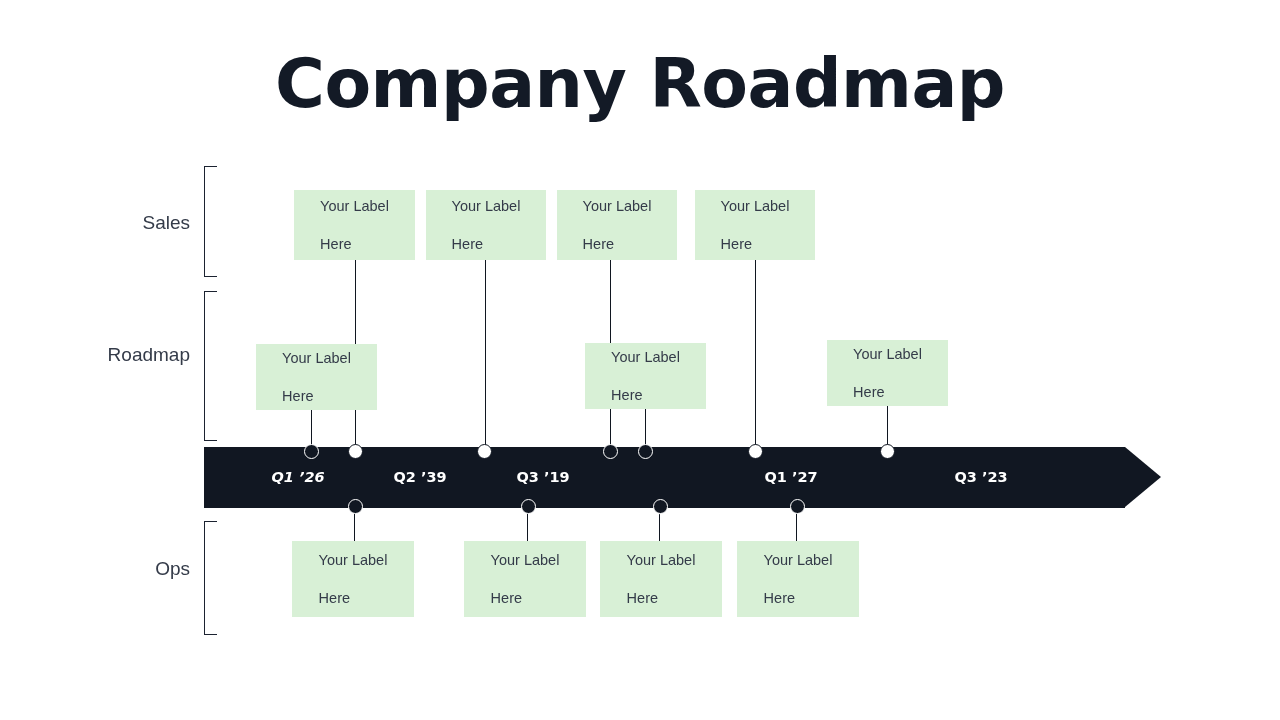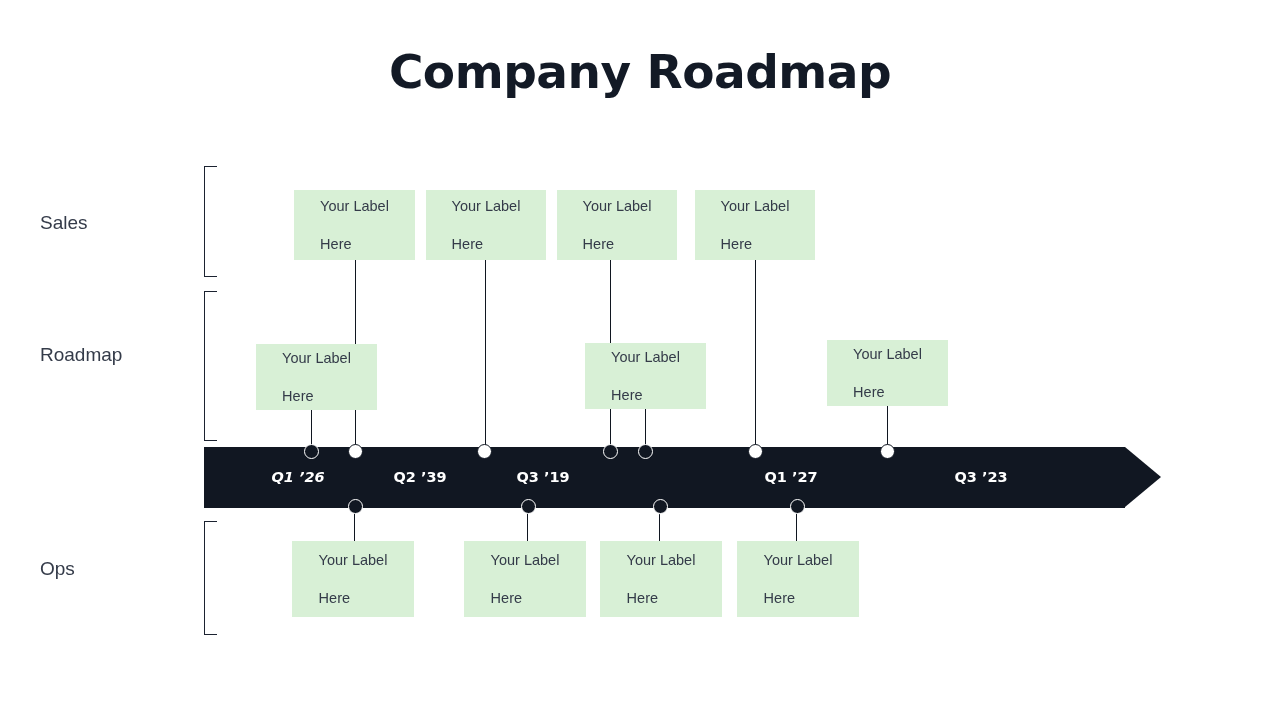--- a/index.html
+++ b/index.html
@@ -22,34 +22,34 @@
     background: #ffffff;
   }
 
   
   #page-title {
     position: absolute;
     left: 0;
     top: 44px;
     width: 1280px;
     text-align: center;
-    font-size: 47px;
+    font-size: 68px;
     font-weight: 700;
     letter-spacing: -0.5px;
     color: #131a26;
     font-family: "DejaVu Sans", sans-serif;
   }
 
   
   .lane-label {
     position: absolute;
     font-size: 19px;
     color: #343b49;
     font-family: "Liberation Sans", sans-serif;
-    text-align: left;
+    text-align: right;
     white-space: nowrap;
   }
   #lane-label-sales   { left: 40px; top: 212px; width: 150px; }
   #lane-label-product { left: 40px; top: 344px; width: 150px; }
   #lane-label-ops     { left: 40px; top: 558px; width: 150px; }
 
   
   .lane-bracket {
     position: absolute;
     left: 204px;

